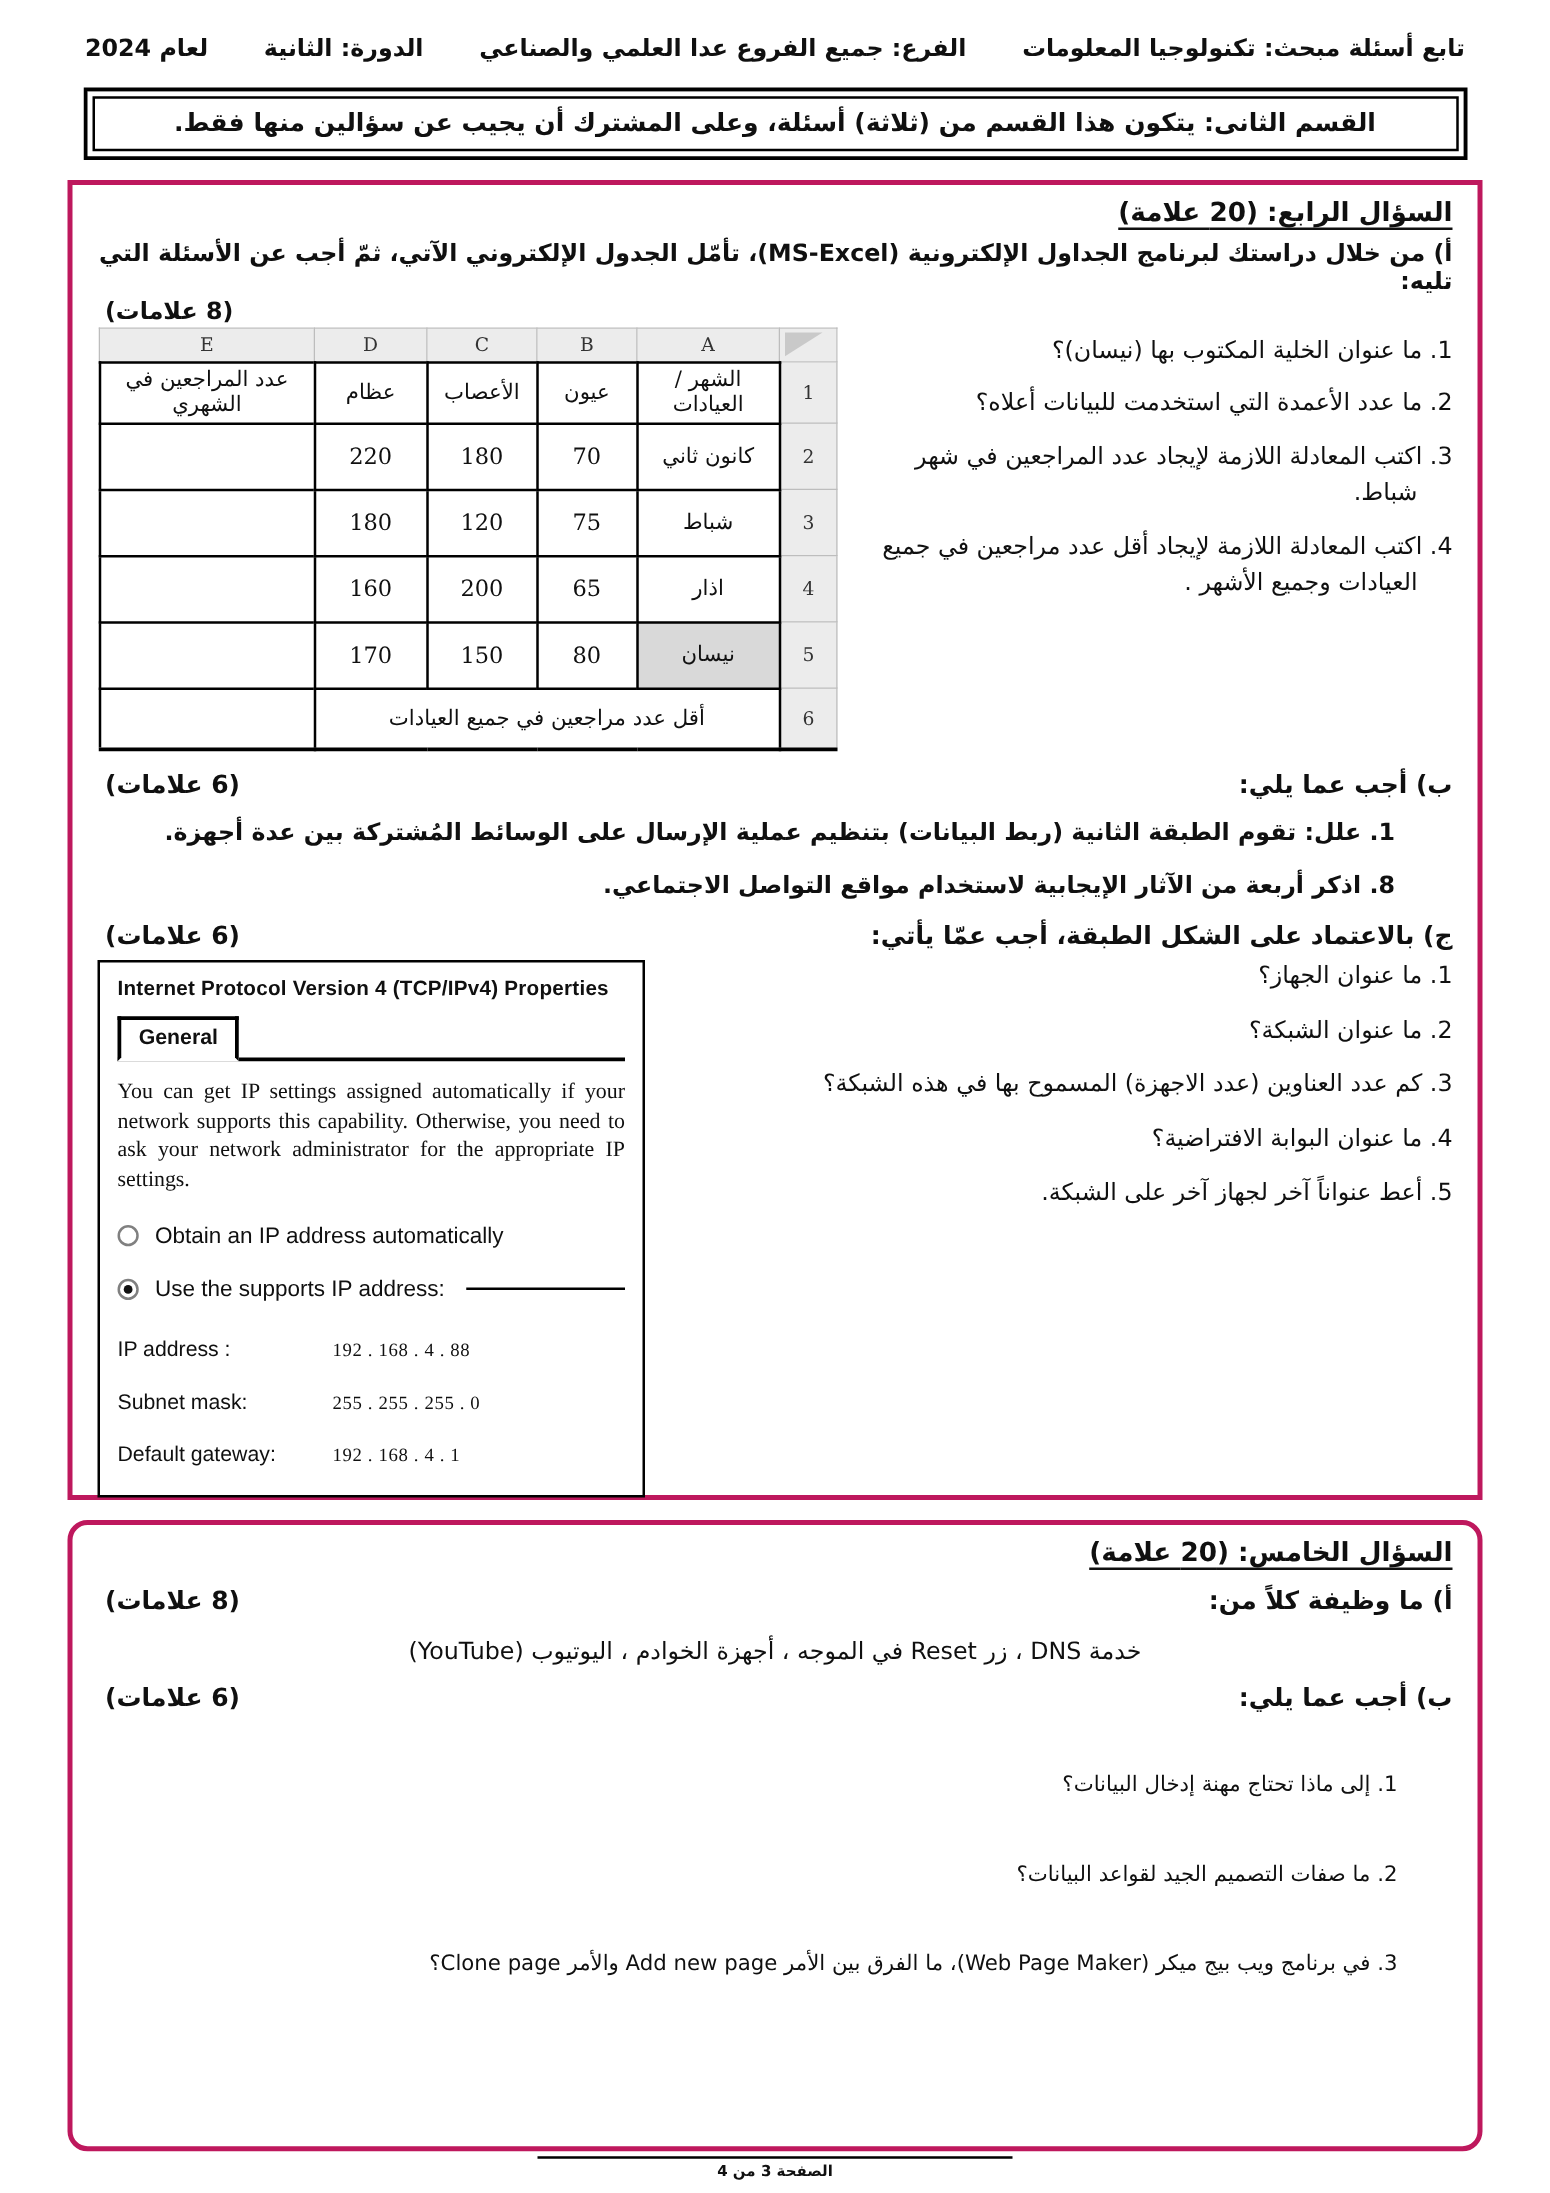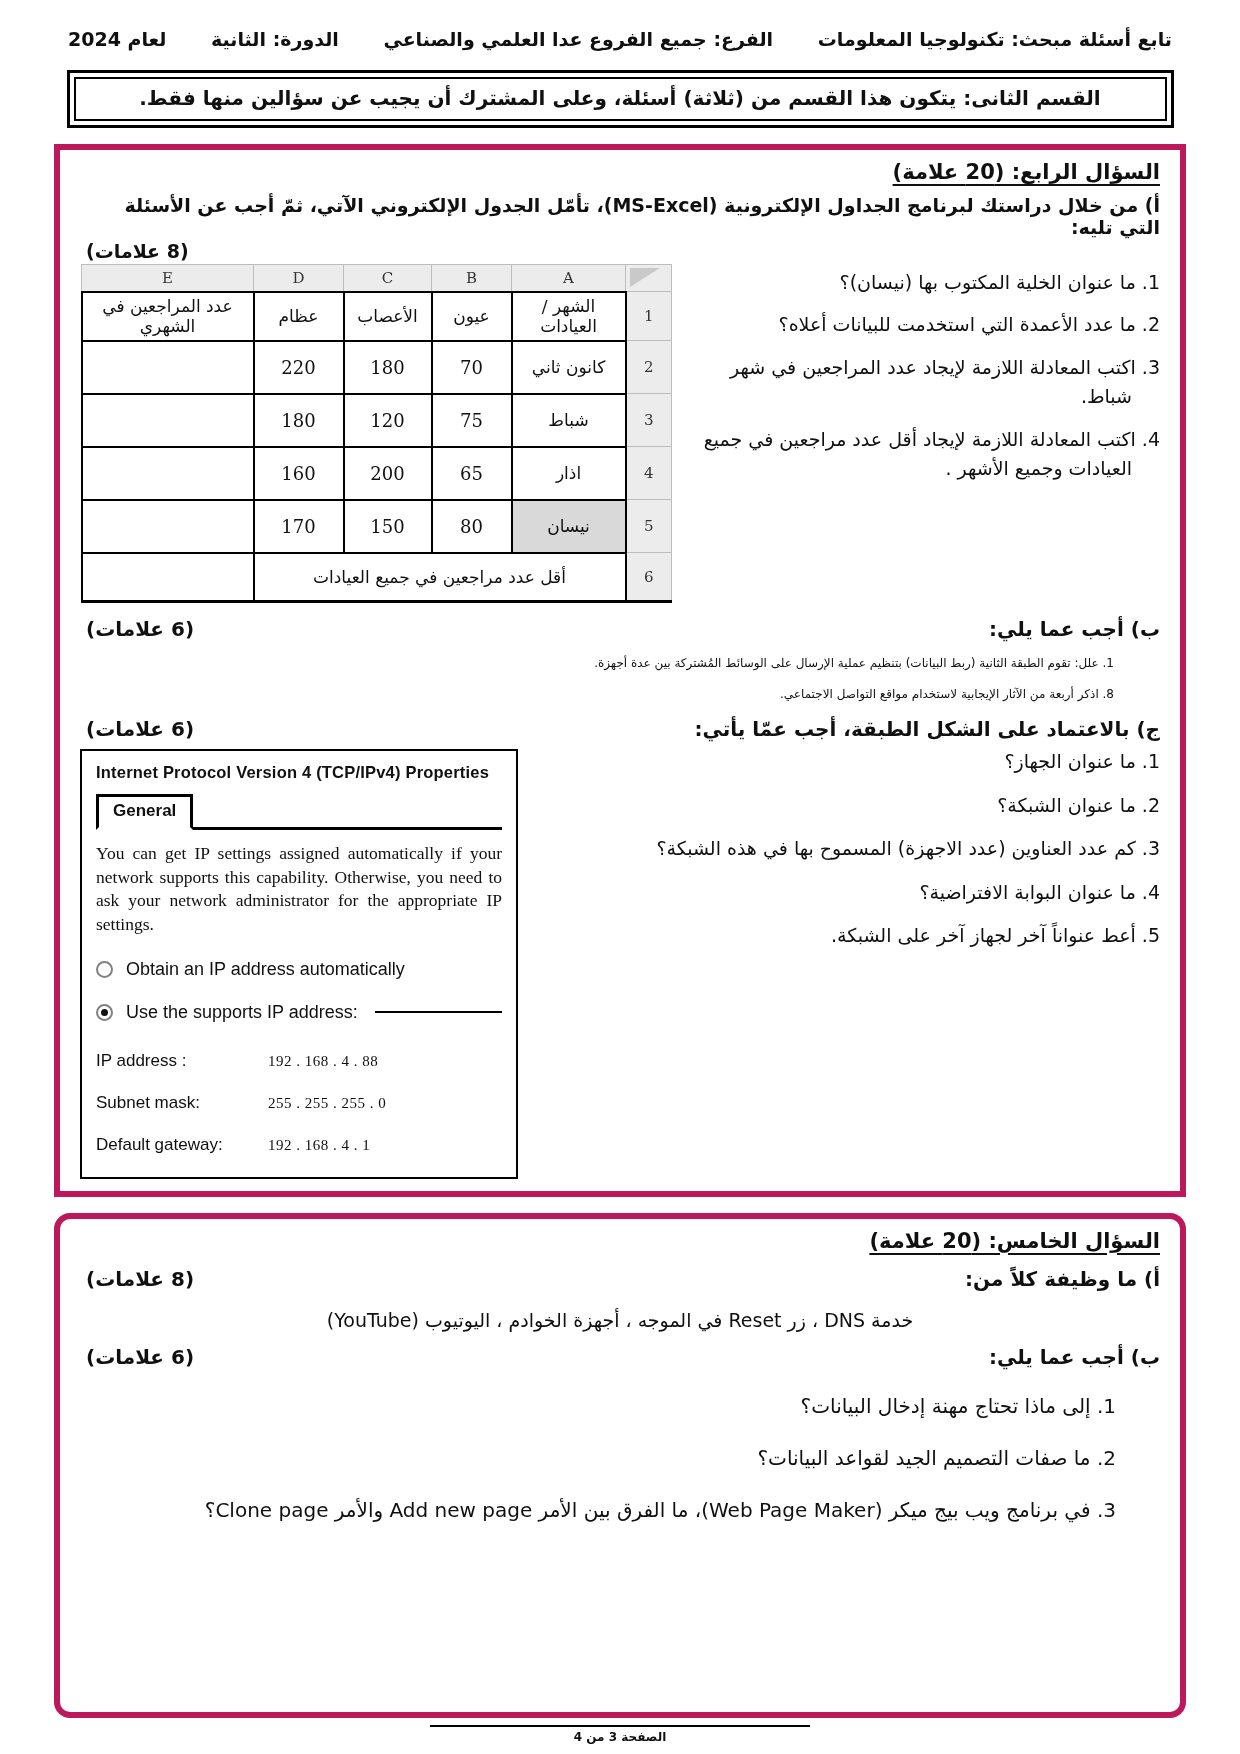--- a/index.html
+++ b/index.html
@@ -19,21 +19,21 @@
   
   .notice {
     margin: 20px auto 0 auto; width: 1107px;
     border: 3px solid #000;
     box-shadow: inset 0 0 0 4px #fff, inset 0 0 0 6px #000;
     padding: 13px 14px 15px 14px;
     text-align: center; font-weight: bold; font-size: 20px;
   }
 
   
-  .qbox { border: 6px solid #be185d; margin-top: 16px; padding: 10px 20px 12px 20px; background:#fff; }
+  .qbox { border: 4px solid #be185d; margin-top: 16px; padding: 10px 20px 12px 20px; background:#fff; }
   .qbox.q4 { min-height: 975px; }
   .qbox.q5 { min-height: 505px; flex-shrink: 0; border-radius: 16px; }
   .qtitle { font-size: 21px; font-weight: bold; text-decoration: underline; text-underline-offset: 5px; }
   .introline { font-size: 19px; font-weight: bold; margin-top: 10px; }
   .marks-left { text-align: left; font-weight: bold; font-size: 19px; margin-top: 2px; padding-left: 6px; }
   .partrow { display: flex; justify-content: space-between; align-items: baseline;
              font-weight: bold; font-size: 20px; margin-top: 14px; padding-left: 6px; }
 
   
   .rowA { display: flex; gap: 10px; margin-top: 2px; }
@@ -51,21 +51,21 @@
   .dc { border: 2px solid #000; background: #fff; font-size: 17px;
         font-family: "DejaVu Serif", "DejaVu Sans", serif; }
   .dc.num { font-size: 18px; }
   .dc.gray { background: #d9d9d9; }
   tr.rl { height: 27px; }
   tr.r1 { height: 49px; }
   tr.rd { height: 53px; }
   tr.r6 { height: 49px; }
 
   
-  .bq { font-weight: normal; font-size: 12px; padding-right: 46px; margin-top: 13px; line-height: 1.5; }
+  .bq { font-weight: bold; font-size: 19px; padding-right: 46px; margin-top: 13px; line-height: 1.5; }
 
   
   .rowC { display: flex; gap: 12px; margin-top: 4px; }
   .qc { flex: 1; font-size: 19px; line-height: 1.5; padding-top: 2px; }
   .qc .q { margin-bottom: 15px; padding-right: 28px; text-indent: -28px; }
 
   .dlg { direction: ltr; width: 438px; flex-shrink: 0; border: 2px solid #000;
          padding: 12px 14px 22px 14px; font-family: "Liberation Sans", sans-serif;
          margin-top: 4px; align-self: flex-start; }
   .dlg-title { font-weight: bold; font-size: 16.5px; letter-spacing: 0.2px; }
@@ -80,21 +80,21 @@
            flex-shrink: 0; position: relative; background: #fff; }
   .radio.sel::after { content: ""; position: absolute; inset: 3px; background: #111; border-radius: 50%; }
   .radio-line { flex: 1; border-top: 2px solid #000; margin-left: 4px; }
   .fld { display: flex; align-items: baseline; margin-top: 22px; font-size: 17px; }
   .fld.first { margin-top: 28px; }
   .fld .lbl { width: 172px; flex-shrink: 0; }
   .fld .val { font-family: "Liberation Serif", serif; font-size: 15px; letter-spacing: 0.5px; }
 
   
   .fnitems { text-align: center; font-size: 19px; margin-top: 18px; }
-  .q5 .bq5 { font-weight: normal; font-size: 20px; padding-right: 44px; margin-top: 22px; line-height: 1.5; }
+  .q5 .bq5 { font-weight: normal; font-size: 17px; padding-right: 44px; margin-top: 46px; line-height: 1.5; }
 
   
   .footer { margin-top: auto; padding: 4px 0 10px 0; text-align: center; }
   .fline { width: 380px; border-top: 2.5px solid #000; margin: 0 auto 3px auto; }
   .ftext { font-weight: bold; font-size: 12px; }
 </style>
 </head>
 <body>
 
 <div class="page">

